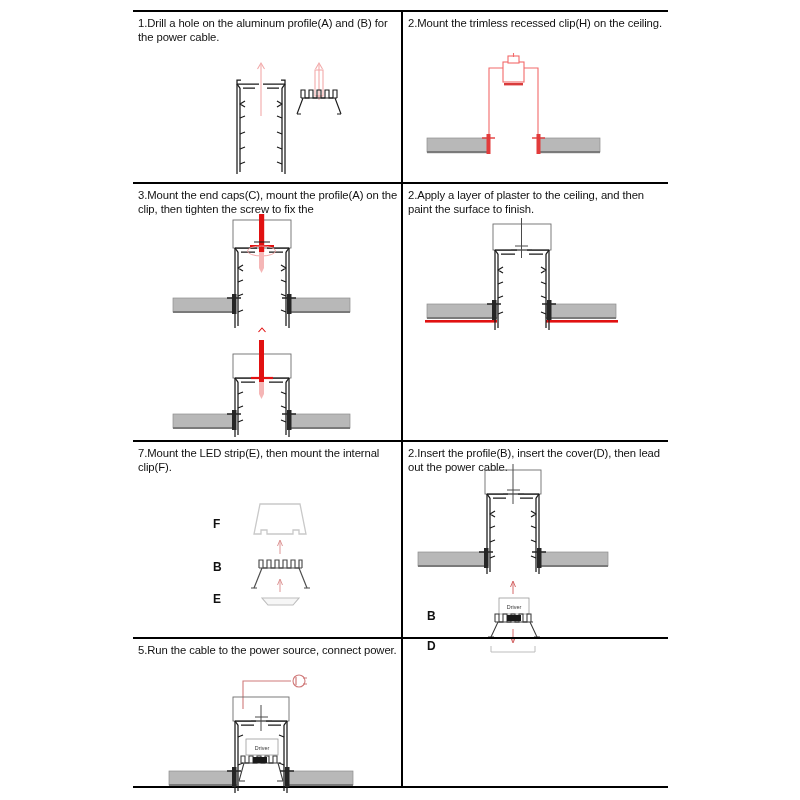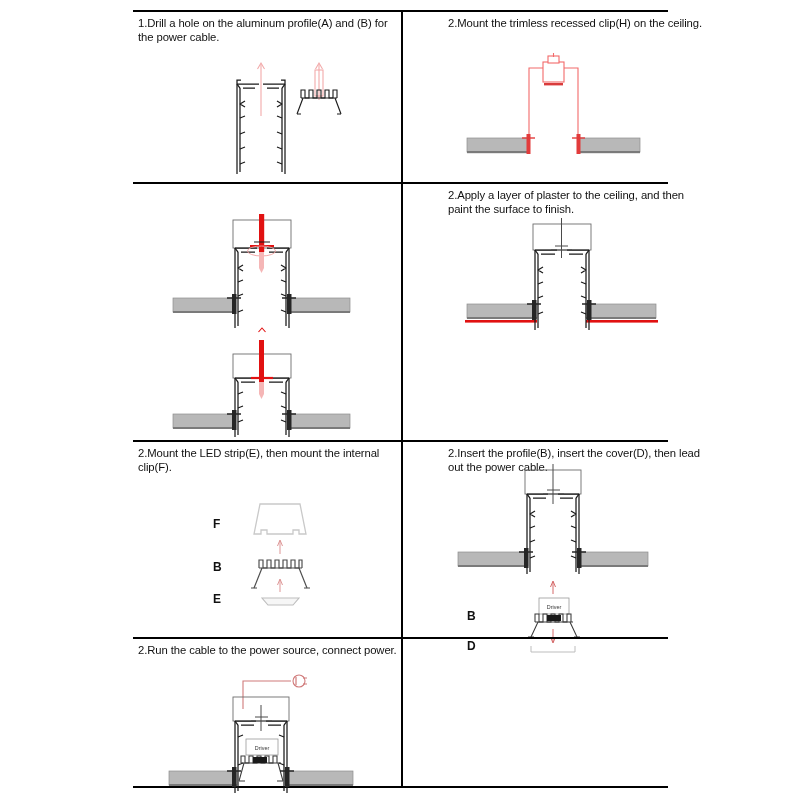--- a/index.html
+++ b/index.html
@@ -3,21 +3,21 @@
 <meta charset="utf-8">
 <style>
   html,body{margin:0;padding:0;background:#ffffff;}
   body{width:800px;height:800px;font-family:"Liberation Sans",sans-serif;color:#111;}
 
   #sheet{position:absolute;left:133px;top:10px;width:535px;height:566px;}
 
   .row{position:absolute;left:0;width:535px;border-top:2.5px solid #000;box-sizing:border-box;}
   .cell{position:absolute;top:0;height:100%;box-sizing:border-box;}
   .cell.left{left:0;width:270px;border-right:2.5px solid #000;}
-  .cell.right{left:270px;width:265px;margin-left:40px;}
+  .cell.right{left:270px;width:265px;}
 
   .cap{padding:4px 3px 0 5px;font-size:11.3px;line-height:14.2px;letter-spacing:-0.1px;}
 
   .art{position:absolute;left:0;width:100%;}
   svg{display:block;overflow:visible;}
 
   .lbl{font-family:"Liberation Sans",sans-serif;font-size:12px;font-weight:bold;fill:#111;}
   .drv{font-family:"Liberation Sans",sans-serif;font-size:5.4px;fill:#333;}
 </style>
 </head>
@@ -102,20 +102,21 @@
             <path d="M129 88 L142 88" stroke="#e23b3b" stroke-width="1.4"></path>
           </g>
         </svg>
       </div>
     </div>
   </div>
 
   <div class="row" style="top:172px;height:258px;">
 
     <div class="cell left">
+      <div class="cap">3.Mount the end caps(C), mount the profile(A) on the clip, then tighten the screw to fix the</div>
       <div class="art" style="top:36px;">
         <svg width="270" height="112" viewBox="0 0 270 112">
           <g>
             <rect x="40" y="78" width="62" height="14" fill="#b8b8b8" stroke="#8d8d8d" stroke-width="0.7"></rect>
             <rect x="40" y="91" width="62" height="2" fill="#7a7a7a"></rect>
           </g>
           <g>
             <rect x="155" y="78" width="62" height="14" fill="#b8b8b8" stroke="#8d8d8d" stroke-width="0.7"></rect>
             <rect x="155" y="91" width="62" height="2" fill="#7a7a7a"></rect>
           </g>
@@ -235,21 +236,21 @@
             <path d="M139 82 L153 82" stroke="#262626" stroke-width="1.5"></path>
           </g>
         </svg>
       </div>
     </div>
   </div>
 
   <div class="row" style="top:430px;height:197px;">
 
     <div class="cell left">
-      <div class="cap">2.Mount the LED strip(E), then mount the internal clip(F).</div>
+      <div class="cap">7.Mount the LED strip(E), then mount the internal clip(F).</div>
       <div class="art" style="top:50px;">
         <svg width="270" height="130" viewBox="0 0 270 130">
 
           <text class="lbl" x="80" y="36">F</text>
 
           <text class="lbl" x="80" y="79">B</text>
 
           <text class="lbl" x="80" y="111">E</text>
 
           <g stroke="#c9c9c9" stroke-width="1.3" fill="#fff">
@@ -356,21 +357,21 @@
             <path d="M88 178 L88 172 M132 178 L132 172 M88 178 L132 178"></path>
           </g>
         </svg>
       </div>
     </div>
   </div>
 
   <div class="row" style="top:627px;height:151px;border-bottom:2.5px solid #000;">
 
     <div class="cell left">
-      <div class="cap">2.Run the cable to the power source, connect power.</div>
+      <div class="cap">5.Run the cable to the power source, connect power.</div>
       <div class="art" style="top:32px;">
         <svg width="270" height="125" viewBox="0 0 270 125">
 
           <g stroke="#d07a7a" stroke-width="1.1" fill="none">
             <path d="M110 38 L110 10 L158 10"></path>
             <circle cx="166" cy="10" r="6"></circle>
             <path d="M163 6 L163 14" stroke="#d07a7a" stroke-width="1.2"></path>
             <path d="M170 7 L174 7 M170 13 L174 13"></path>
           </g>
 

